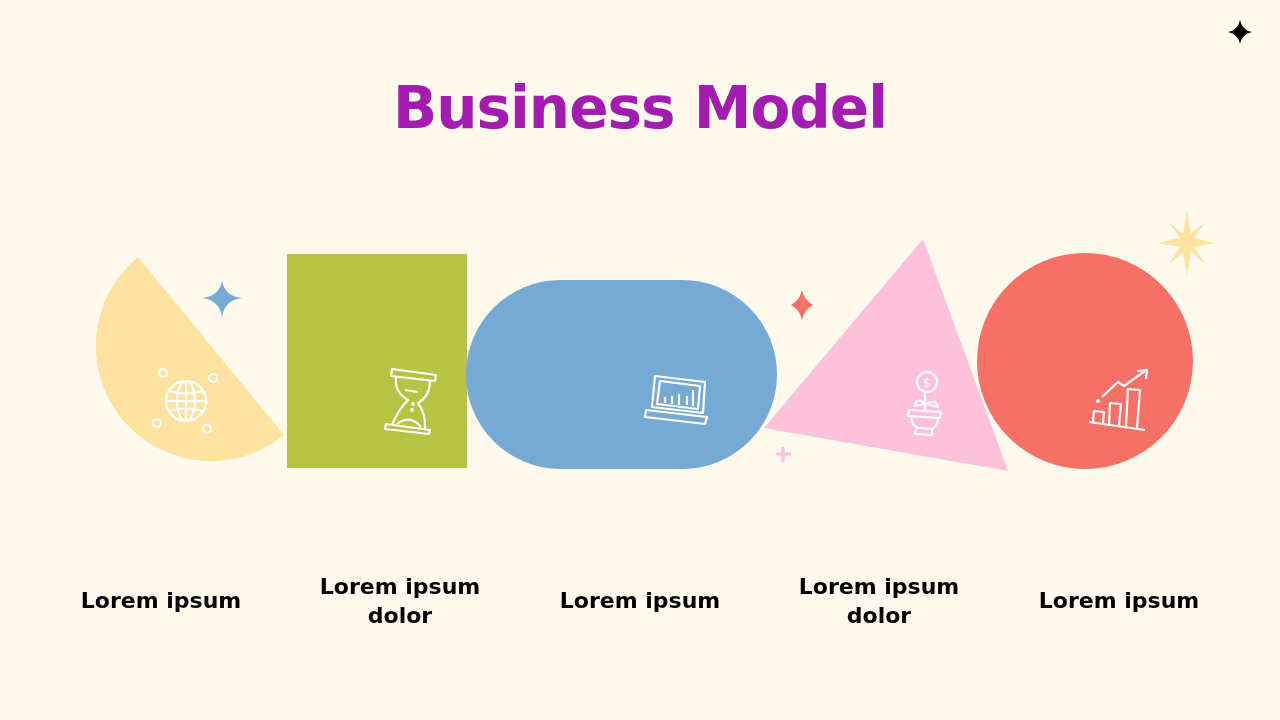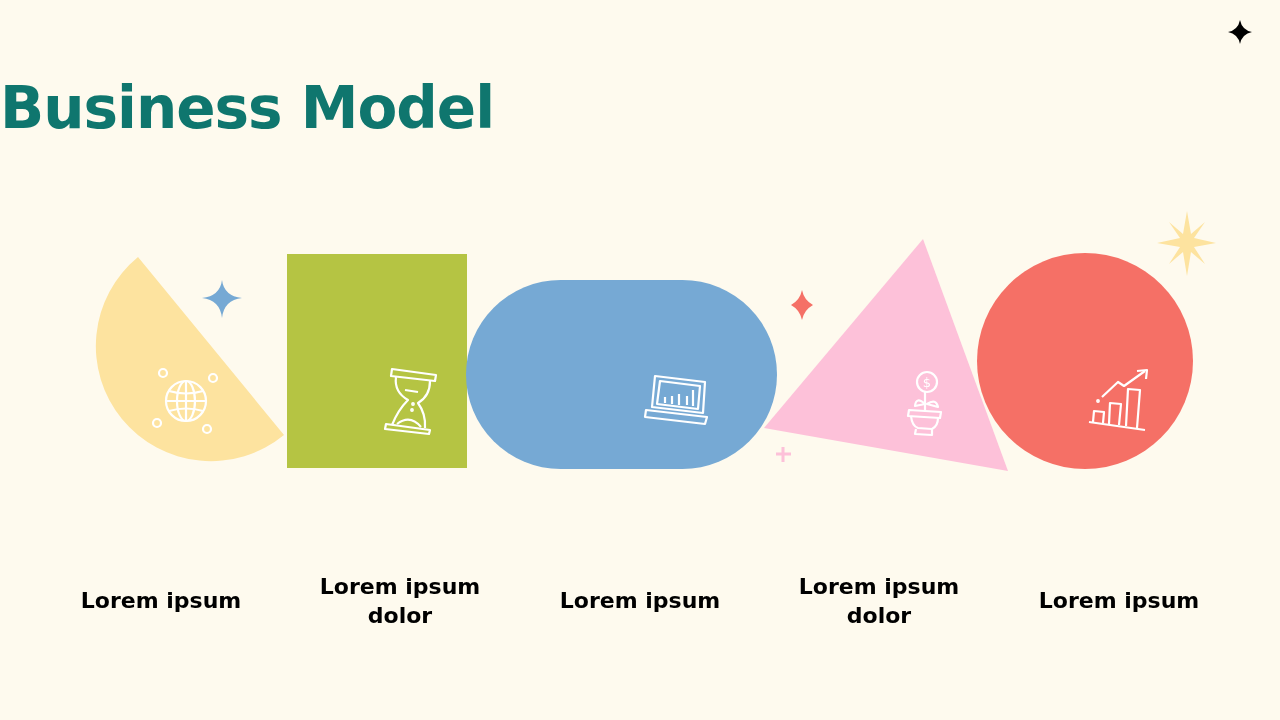--- a/index.html
+++ b/index.html
@@ -1,17 +1,17 @@
 <!DOCTYPE html>
 <html><head>
 <meta charset="utf-8">
 <style>
   html, body { margin: 0; padding: 0; }
   body { width: 1280px; height: 720px; background: #fefaee; position: relative; overflow: hidden; font-family: "DejaVu Sans", sans-serif; }
-  .title { position: absolute; left: 0; top: 74px; width: 1280px; text-align: left; font-size: 58px; font-weight: bold; color: #0f766e; letter-spacing: -1px; }
+  .title { position: absolute; left: 0; top: 74px; width: 1280px; text-align: center; font-size: 58px; font-weight: bold; color: #a21caf; letter-spacing: -1px; }
   svg.shapes { position: absolute; left: 0; top: 0; }
   .label { position: absolute; width: 220px; text-align: center; font-weight: bold; font-size: 22px; line-height: 29px; color: #000; }
 </style>
 </head>
 <body>
 
 <div class="title">Business Model</div>
 
 <svg class="shapes" width="1280" height="720" viewBox="0 0 1280 720">
 

